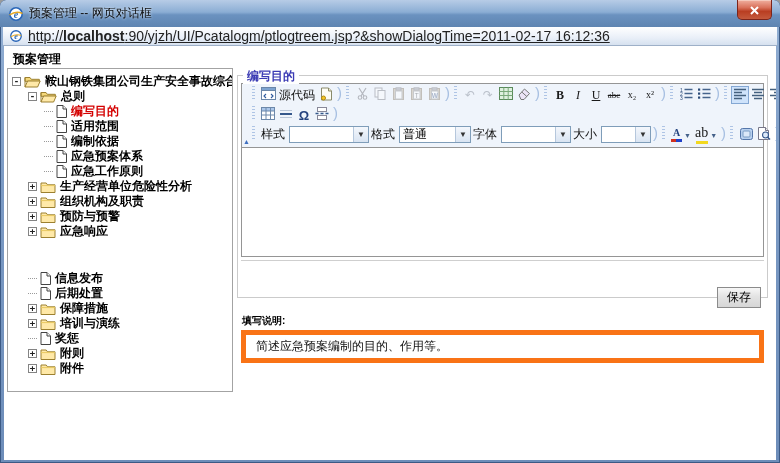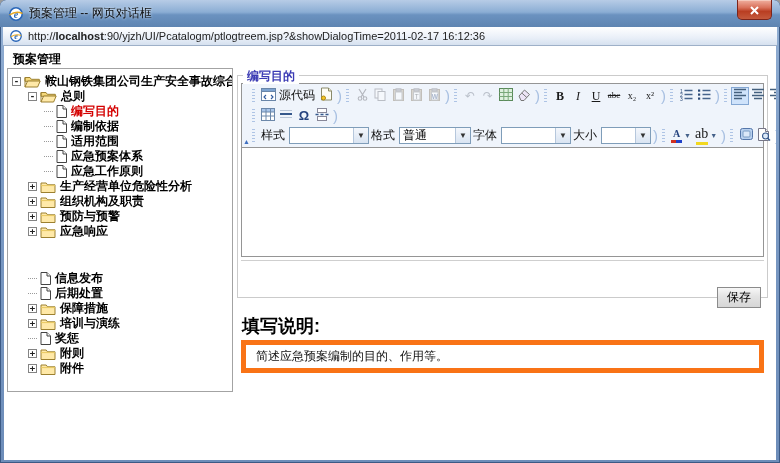--- a/index.html
+++ b/index.html
@@ -14,21 +14,21 @@
   .title-text{font-size:12px;color:#0c0c0c;text-shadow:0 0 3px #e8f1fb;}
   .close-btn{position:absolute;top:0;right:8px;width:33px;height:19px;
     background:linear-gradient(180deg,#f0b0a0 0%,#d9705a 40%,#b93e22 60%,#c4593c 100%);
     border:1px solid #7c241a;border-top:none;border-radius:0 0 5px 5px;
     display:flex;align-items:center;justify-content:center;box-shadow:0 1px 0 #f5c9bd inset;cursor:pointer;}
   
   .urlbar{height:18px;margin:0 3px;display:flex;align-items:center;
     background:linear-gradient(180deg,#ffffff 0%,#e9eff8 60%,#d6e1ef 100%);
     border-bottom:1px solid #9eb0c8;}
   .urlbar .ieicon{margin:0 5px 0 6px;width:14px;height:14px;}
-  .url-text{font-size:11px;color:#222;white-space:nowrap;}
+  .url-text{font-size:14px;color:#222;white-space:nowrap;text-decoration:underline;}
   .url-text b{font-weight:bold;}
   
   .content{position:relative;margin:0 4px 4px 4px;height:414px;background:#fff;overflow:hidden;}
   .page-heading{position:absolute;left:9px;top:5px;font-size:12px;font-weight:bold;color:#000;}
   
   .tree-panel{position:absolute;left:3px;top:22px;width:226px;height:324px;
     border:1px solid #a3a3a3;background:#fff;overflow:hidden;padding-top:5px;box-sizing:border-box;}
   .tree-row{display:flex;align-items:center;height:15px;font-size:12px;font-weight:bold;color:#000;
     white-space:nowrap;cursor:pointer;}
   .expander{flex:none;width:9px;height:9px;box-sizing:border-box;border:1px solid #848484;background:#fff;
@@ -38,21 +38,21 @@
   .tree-icon{flex:none;margin-right:4px;display:flex;align-items:center;}
   .tree-label.selected{color:#d40000;}
   
   .fieldset{position:absolute;left:233px;top:29px;width:531px;height:223px;box-sizing:border-box;
     border:1px solid #cbcbcb;background:#fff;padding:7px 3px 0 3px;}
   .legend{position:absolute;top:-8px;left:5px;background:#fff;padding:0 4px;
     font-size:12px;font-weight:bold;color:#3b3bb4;}
   
   .editor{border:1px solid #959595;}
   .toolbar{position:relative;background:#eff4fb;padding:2px 2px 2px 8px;border-bottom:1px solid #959595;}
-  .trow{display:flex;align-items:center;height:19px;}
+  .trow{display:flex;align-items:flex-start;height:19px;}
   .trow+.trow{margin-top:1px;}
   .grip{flex:none;width:3px;height:14px;margin:0 4px 0 2px;
     background:repeating-linear-gradient(180deg,#aec4e5 0 1px,transparent 1px 3px);}
   .bracket{flex:none;color:#a8c0e2;font-size:15px;line-height:14px;margin:0 2px;}
   .tbtn{flex:none;height:18px;min-width:18px;display:inline-flex;align-items:center;justify-content:center;
     background:transparent;border:1px solid transparent;padding:0 1px;margin:0;cursor:pointer;font-family:inherit;}
   .tbtn.active{background:#cfe3fb;border-color:#84a7d3;}
   .tbtn.dis{opacity:.38;filter:grayscale(55%);cursor:default;}
   .tbtn .lbl{font-size:12px;color:#111;margin-left:3px;}
   .g{font-family:"Liberation Serif","DejaVu Serif",serif;font-size:12px;color:#1a1a1a;line-height:1;}
@@ -70,21 +70,21 @@
     border:1px solid #7f9db9;background:#fff;cursor:pointer;}
   .combo-val{flex:1;font-size:12px;color:#000;padding:0 3px;overflow:hidden;white-space:nowrap;}
   .combo-arrow{flex:none;width:14px;height:100%;display:flex;align-items:center;justify-content:center;
     background:linear-gradient(180deg,#f4f7fc,#d9e4f2);border-left:1px solid #b6c7dc;font-size:8px;color:#333;}
   .collapse-arrow{position:absolute;left:1px;bottom:2px;font-size:7px;color:#3f6fc0;line-height:1;cursor:pointer;}
   .edit-area{height:108px;background:#fff;}
   
   .save-row{border-top:1px solid #cfcfcf;margin-top:3px;padding:3px 3px 3px 0;text-align:right;}
   .save-btn{font-family:inherit;font-size:12px;color:#000;padding:1px 9px;
     background:linear-gradient(180deg,#f7f7f7,#e3e3e3 45%,#d6d6d6);border:1px solid #8b8b8b;cursor:pointer;margin-top:23px;}
-  .instr-heading{font-size:18px;font-weight:bold;color:#000;padding:3px 0 2px 1px;}
+  .instr-heading{font-size:10px;font-weight:bold;color:#000;padding:3px 0 2px 1px;}
   .instr-box{border:5px solid #f97316;padding:3px 10px;font-size:12px;color:#111;}
 </style>
 </head>
 <body>
 
 <div class="window">
 
   <div class="titlebar">
     <span class="appicon">
       <svg width="16" height="16" viewBox="0 0 16 16">
@@ -151,31 +151,31 @@
           <span class="tree-label selected">编写目的</span>
         </div>
         <div class="tree-row" style="padding-left: 36px;">
           <span class="connector"></span>
           <span class="tree-icon">
             <svg width="11" height="13" viewBox="0 0 11 13">
               <path d="M1 0.5 h6 l3.5 3.5 v8.5 H1 z" fill="#fff" stroke="#444"></path>
               <path d="M7 0.5 v3.5 h3.5" fill="#f4f4f4" stroke="#444"></path>
             </svg>
           </span>
+          <span class="tree-label">适用范围</span>
+        </div>
+        <div class="tree-row" style="padding-left: 36px;">
+          <span class="connector"></span>
+          <span class="tree-icon">
+            <svg width="11" height="13" viewBox="0 0 11 13">
+              <path d="M1 0.5 h6 l3.5 3.5 v8.5 H1 z" fill="#fff" stroke="#444"></path>
+              <path d="M7 0.5 v3.5 h3.5" fill="#f4f4f4" stroke="#444"></path>
+            </svg>
+          </span>
           <span class="tree-label">编制依据</span>
-        </div>
-        <div class="tree-row" style="padding-left: 36px;">
-          <span class="connector"></span>
-          <span class="tree-icon">
-            <svg width="11" height="13" viewBox="0 0 11 13">
-              <path d="M1 0.5 h6 l3.5 3.5 v8.5 H1 z" fill="#fff" stroke="#444"></path>
-              <path d="M7 0.5 v3.5 h3.5" fill="#f4f4f4" stroke="#444"></path>
-            </svg>
-          </span>
-          <span class="tree-label">适用范围</span>
         </div>
         <div class="tree-row" style="padding-left: 36px;">
           <span class="connector"></span>
           <span class="tree-icon">
             <svg width="11" height="13" viewBox="0 0 11 13">
               <path d="M1 0.5 h6 l3.5 3.5 v8.5 H1 z" fill="#fff" stroke="#444"></path>
               <path d="M7 0.5 v3.5 h3.5" fill="#f4f4f4" stroke="#444"></path>
             </svg>
           </span>
           <span class="tree-label">应急预案体系</span>

